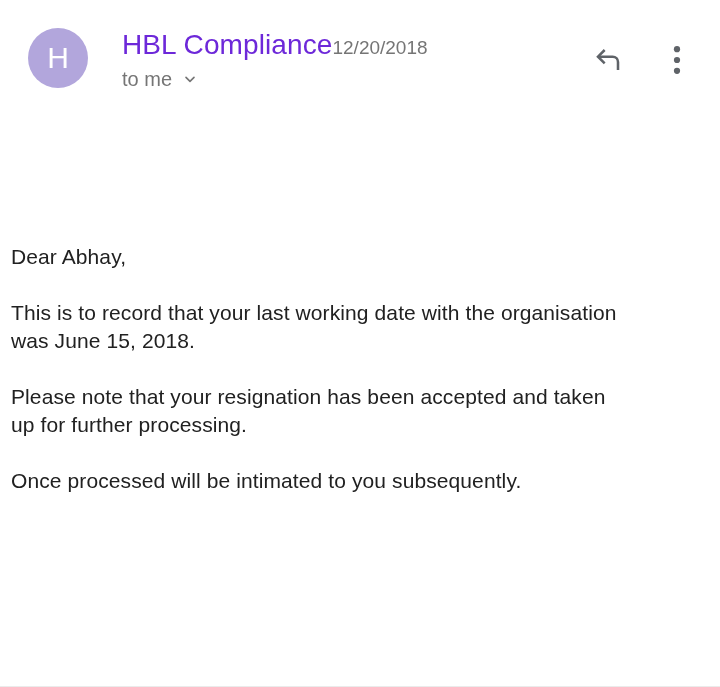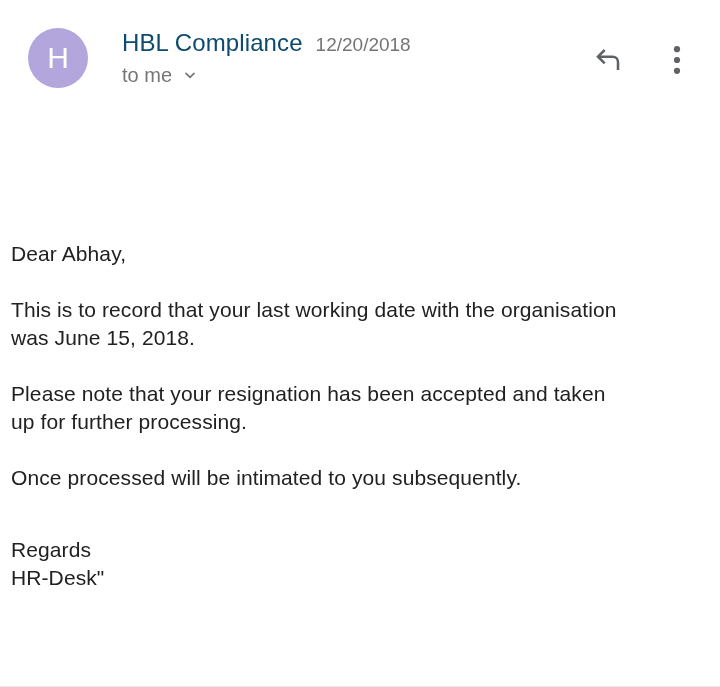--- a/index.html
+++ b/index.html
@@ -42,28 +42,27 @@
     margin-left: 34px;
     padding-top: 1px;
     min-width: 0;
   }
   .row1 {
     display: flex;
     align-items: baseline;
     white-space: nowrap;
   }
   .sender-name {
-    font-size: 24px;
-    color: #0c4a6e;
+    font-size: 28px;
+    color: #6d28d9;
     letter-spacing: 0.1px;
   }
   .sent-date {
     font-size: 19px;
     color: #757575;
-    margin-left: 13px;
   }
   .row2 {
     display: inline-flex;
     margin-top: 7px;
     cursor: pointer;
   }
   .recipient {
     font-size: 20px;
     color: #757575;
   }
@@ -164,19 +163,17 @@
 
   </div>
 
   <div class="email-body">
     <p>Dear Abhay,</p>
     <p>This is to record that your last working date with the organisation
 was June 15, 2018.</p>
     <p>Please note that your resignation has been accepted and taken
 up for further processing.</p>
     <p class="gap-large">Once processed will be intimated to you subsequently.</p>
-    <p>Regards
-HR-Desk"</p>
   </div>
 
   <div class="bottom-divider"></div>
 
 </div>
 
 </body></html>

